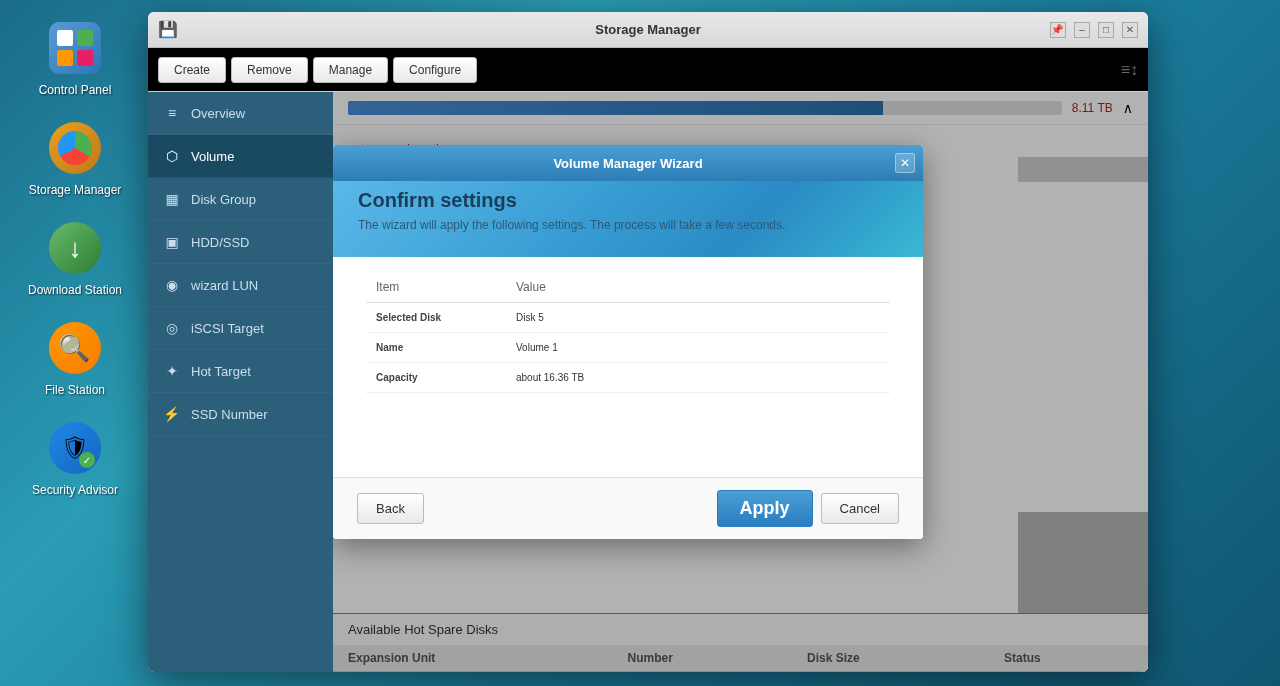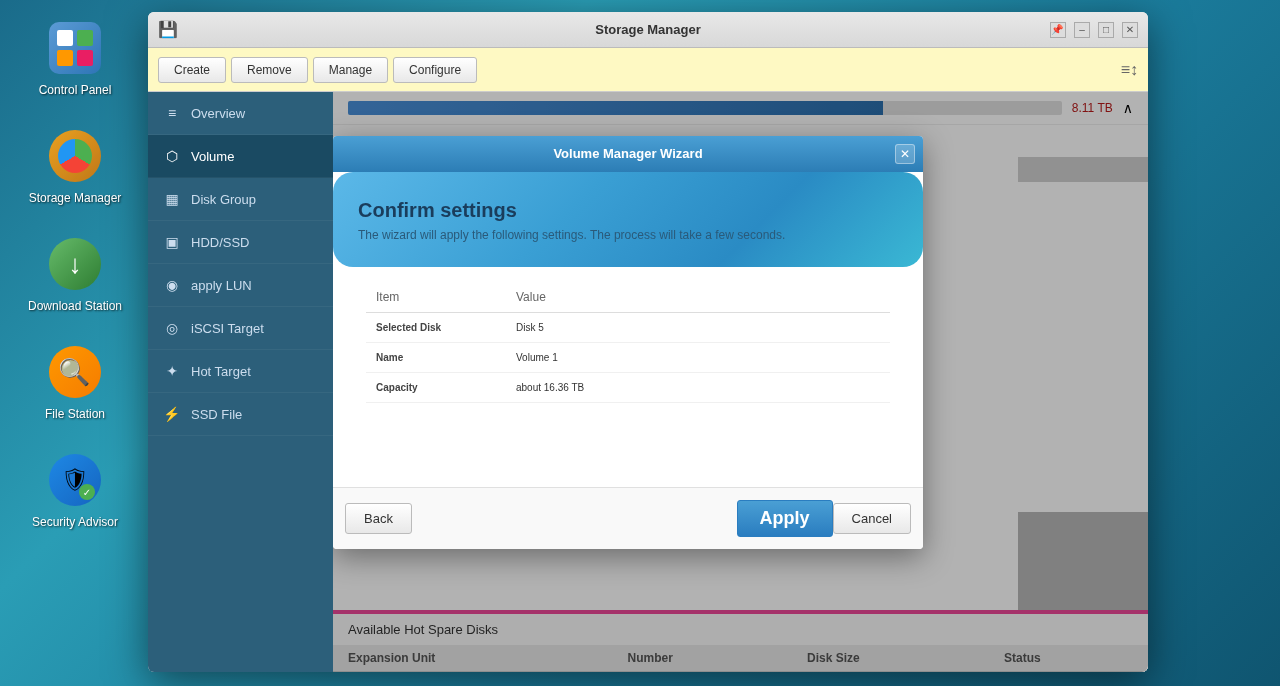--- a/index.html
+++ b/index.html
@@ -25,21 +25,21 @@
     .desktop-icons {
       position: absolute;
       left: 0;
       top: 0;
       width: 150px;
       height: 100%;
       display: flex;
       flex-direction: column;
       align-items: center;
       padding-top: 10px;
-      gap: 13px;
+      gap: 5px;
     }
 
     .desktop-icon {
       display: flex;
       flex-direction: column;
       align-items: center;
       width: 110px;
       padding: 8px 5px;
       cursor: pointer;
       border-radius: 6px;
@@ -110,21 +110,21 @@
       cursor: pointer;
       display: flex;
       align-items: center;
       justify-content: center;
       font-size: 10px;
       color: #555;
     }
 
     .toolbar {
       height: 44px;
-      background: #fef9c3;
+      background: #000000;
       border-bottom: 1px solid #ccc;
       display: flex;
       align-items: center;
       padding: 0 10px;
       gap: 5px;
       flex-shrink: 0;
     }
 
     .toolbar-btn {
       padding: 5px 15px;
@@ -196,21 +196,21 @@
       color: #c00;
       font-size: 12px;
       line-height: 1.6;
     }
 
     .hot-spare-section {
       position: absolute;
       bottom: 0;
       left: 0;
       right: 0;
-      border-top: 4px solid #ec4899;
+      border-top: 1px solid #ec4899;
       background: #f9f9f9;
     }
 
     .hot-spare-title {
       padding: 8px 15px;
       font-size: 13px;
       font-weight: 500;
       color: #333;
     }
 
@@ -277,22 +277,21 @@
       cursor: pointer;
       display: flex;
       align-items: center;
       justify-content: center;
       color: #fff;
       font-size: 12px;
     }
 
     .modal-header {
       background: linear-gradient(135deg, #5bb8e8 0%, #3a9fd4 40%, #2a8bc4 70%, #3ab8d4 100%);
-      padding: 27px 25px 25px;
-      border-radius: 20px;
+      padding: 8px 25px 25px;
     }
 
     .modal-header-title {
       font-size: 20px;
       font-weight: bold;
       color: #1a3d5c;
       margin-bottom: 6px;
     }
 
     .modal-header-subtitle {
@@ -329,24 +328,25 @@
       border-bottom: 1px solid #f0f0f0;
     }
 
     .settings-table td:first-child {
       font-weight: 600;
       color: #444;
       width: 140px;
     }
 
     .modal-footer {
-      padding: 12px 12px;
+      padding: 12px 24px;
       display: flex;
       align-items: center;
       justify-content: flex-end;
+      gap: 8px;
       border-top: 1px solid #e0e0e0;
       background: #f9f9f9;
     }
 
     .btn-back {
       padding: 7px 18px;
       border: 1px solid #bbb;
       background: linear-gradient(to bottom, #fff, #e8e8e8);
       border-radius: 3px;
       cursor: pointer;
@@ -491,33 +491,33 @@
         <div class="sidebar-item">
           <span class="sidebar-icon">▦</span>
           <span>Disk Group</span>
         </div>
         <div class="sidebar-item">
           <span class="sidebar-icon">▣</span>
           <span>HDD/SSD</span>
         </div>
         <div class="sidebar-item">
           <span class="sidebar-icon">◉</span>
-          <span>apply LUN</span>
+          <span>wizard LUN</span>
         </div>
         <div class="sidebar-item">
           <span class="sidebar-icon">◎</span>
           <span>iSCSI Target</span>
         </div>
         <div class="sidebar-item">
           <span class="sidebar-icon">✦</span>
           <span>Hot Target</span>
         </div>
         <div class="sidebar-item">
           <span class="sidebar-icon">⚡</span>
-          <span>SSD File</span>
+          <span>SSD Number</span>
         </div>
       </div>
 
       <div class="content-area">
 
         <div class="storage-info-bar">
           <div style="flex:1;">
             <div style="height:14px;background:#e0e0e0;border-radius:2px;overflow:hidden;">
               <div style="height:100%;width:75%;background:linear-gradient(to right,#4a90d9,#2c6fad);"></div>
             </div>

